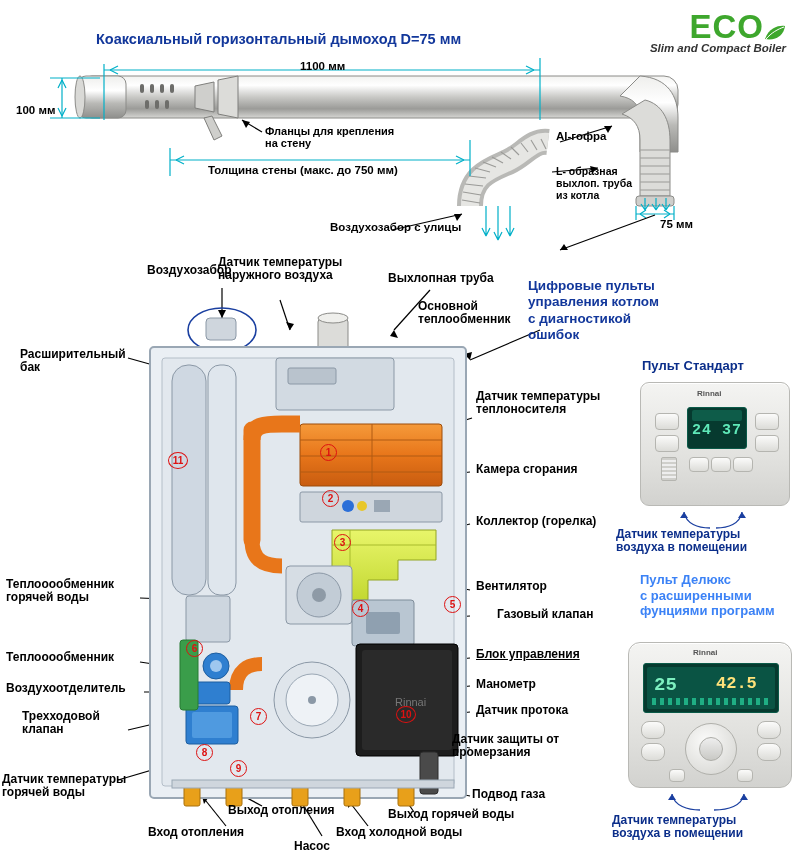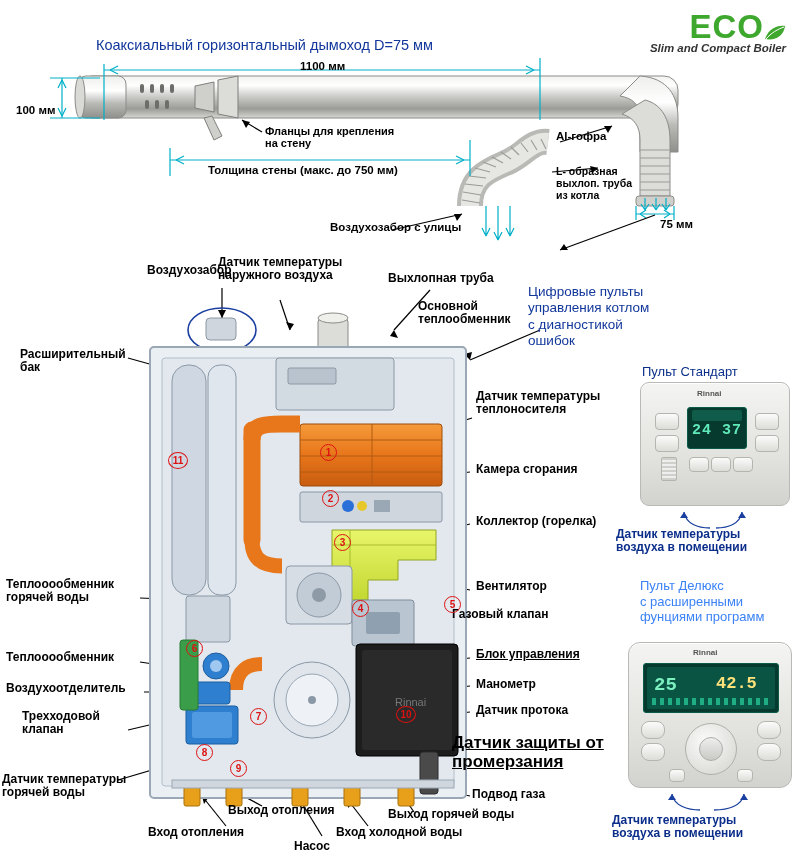--- a/index.html
+++ b/index.html
@@ -3,21 +3,21 @@
 <meta charset="utf-8">
 <style>
   html,body{margin:0;padding:0;}
   body{
     width:800px;height:868px;background:#ffffff;
     font-family:"Liberation Sans", sans-serif;
     position:relative;overflow:hidden;
   }
   .lbl{position:absolute;font-weight:bold;line-height:1.12;color:#000;}
   .dkblue{color:#0b2e8a;}
-  .ttl{position:absolute;font-weight:normal;color:#12379b;margin-top:6px;}
+  .ttl{position:absolute;font-weight:bold;color:#12379b;}
   svg{position:absolute;left:0;top:0;overflow:visible;}
   
   #eco-logo{position:absolute;right:14px;top:8px;text-align:right;}
   #eco-logo .eco-text{font-size:33px;font-weight:bold;color:#3ea72d;letter-spacing:1px;font-family:"Liberation Sans",sans-serif;}
   #eco-logo .eco-sub{font-size:11.5px;font-style:italic;font-weight:bold;color:#333;margin-top:-4px;}
   .leaf{display:inline-block;width:22px;height:14px;position:relative;top:1px;}
   
   .remote{position:absolute;border-radius:9px;background:linear-gradient(180deg,#f4f4f2 0%,#e2e2df 60%,#d2d2cf 100%);
     border:1px solid #b9b9b5;box-shadow:inset 0 1px 0 #fff;}
   .lcd{position:absolute;background:#063a2f;border-radius:3px;border:1px solid #0a5a48;}
@@ -326,25 +326,25 @@
 <div class="lbl" style="left:22px;top:710px;font-size:12px;white-space:pre-line;">Трехходовой
 клапан</div>
 <div class="lbl" style="left:2px;top:773px;font-size:12px;white-space:pre-line;">Датчик температуры
 горячей воды</div>
 
 <div class="lbl" style="left:476px;top:390px;font-size:12px;white-space:pre-line;">Датчик температуры
 теплоносителя</div>
 <div class="lbl" style="left:476px;top:463px;font-size:12px;">Камера сгорания</div>
 <div class="lbl" style="left:476px;top:515px;font-size:12px;">Коллектор (горелка)</div>
 <div class="lbl" style="left:476px;top:580px;font-size:12px;">Вентилятор</div>
-<div class="lbl" style="left:452px;top:608px;font-size:12px;">Газовый клапан</div>
+<div class="lbl" style="left:497px;top:608px;font-size:12px;">Газовый клапан</div>
 <div class="lbl" style="left:476px;top:648px;font-size:12px;text-decoration:underline;">Блок управления</div>
 <div class="lbl" style="left:476px;top:678px;font-size:12px;">Манометр</div>
 <div class="lbl" style="left:476px;top:704px;font-size:12px;">Датчик протока</div>
-<div class="lbl" style="left:452px;top:733px;font-size:17px;white-space:pre-line;text-decoration:underline;">Датчик защиты от
+<div class="lbl" style="left:452px;top:733px;font-size:12px;white-space:pre-line;">Датчик защиты от
 промерзания</div>
 <div class="lbl" style="left:472px;top:788px;font-size:12px;">Подвод газа</div>
 
 <div class="lbl" style="left:228px;top:804px;font-size:12px;">Выход отопления</div>
 <div class="lbl" style="left:148px;top:826px;font-size:12px;">Вход отопления</div>
 <div class="lbl" style="left:294px;top:840px;font-size:12px;">Насос</div>
 <div class="lbl" style="left:336px;top:826px;font-size:12px;">Вход холодной воды</div>
 <div class="lbl" style="left:388px;top:808px;font-size:12px;">Выход горячей воды</div>
 
 <div class="num-circ" style="left:320px;top:444px;width:15px;height:15px;line-height:15px;">1</div>

